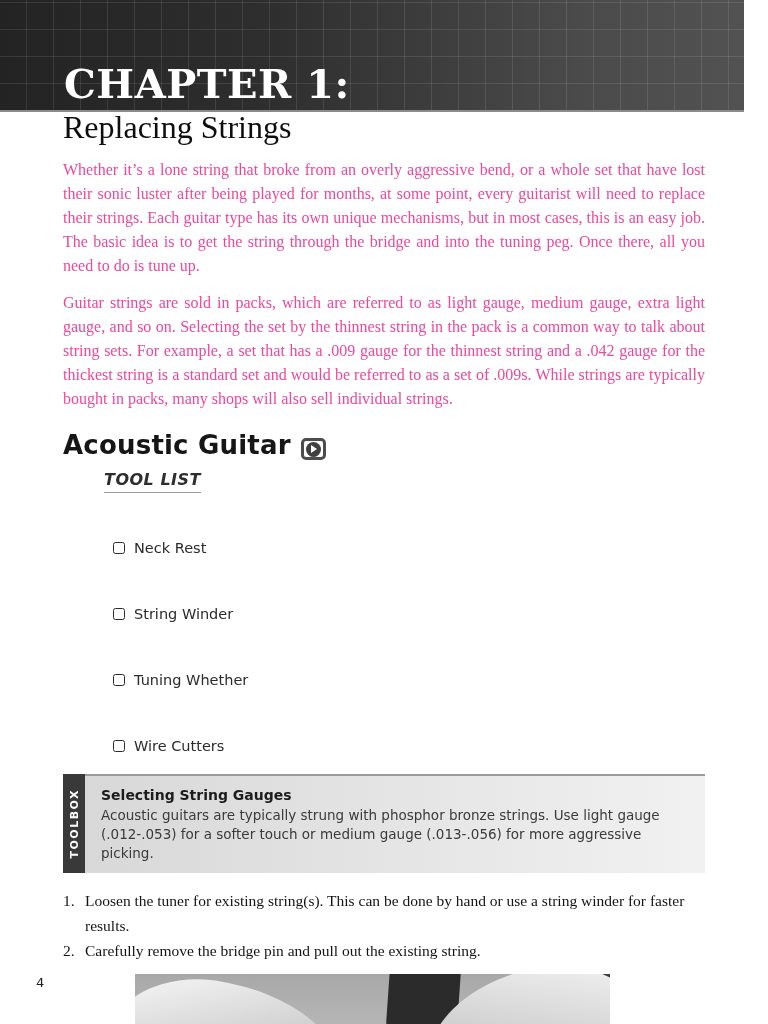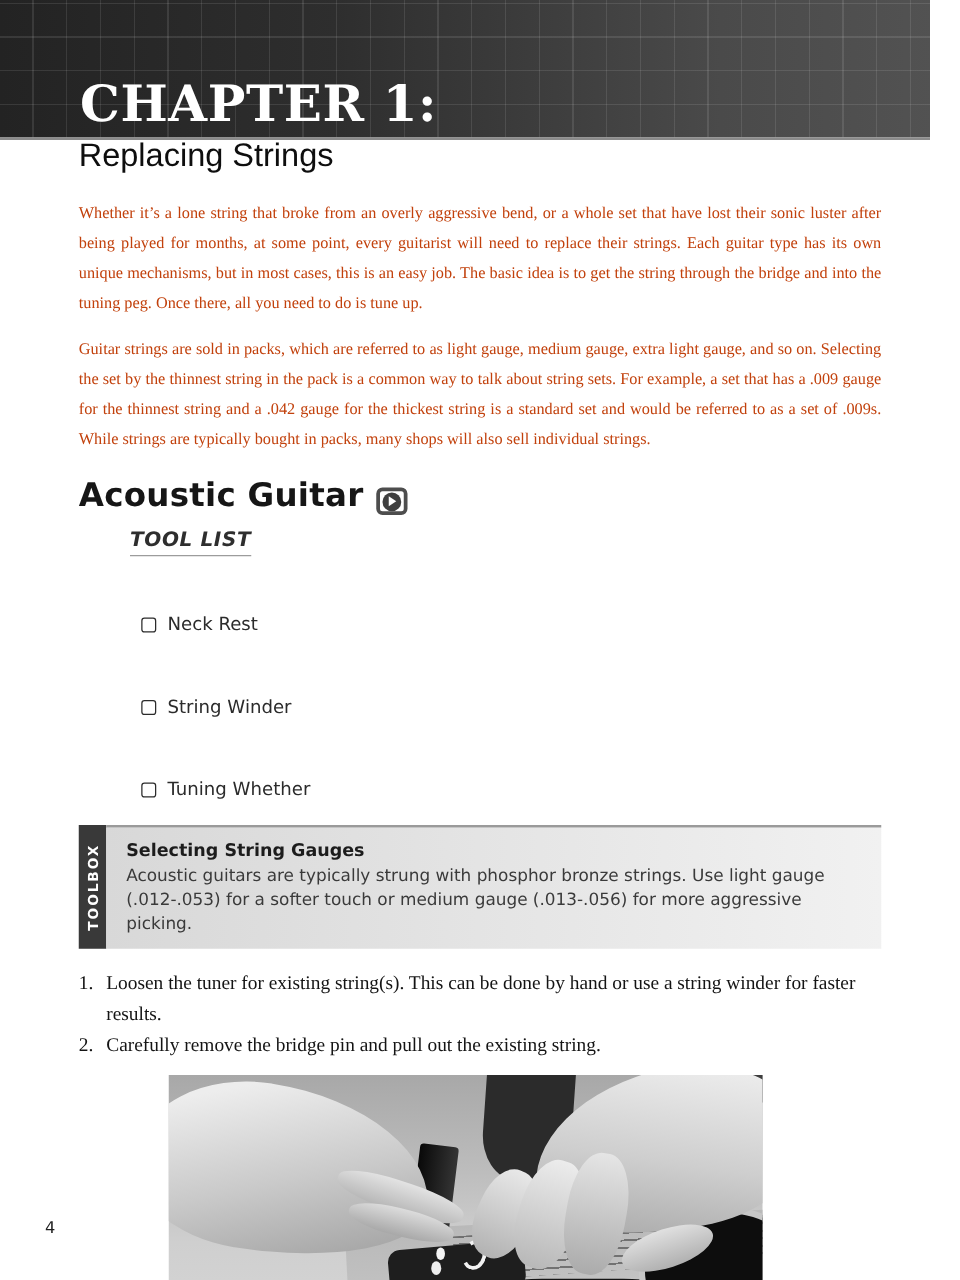--- a/index.html
+++ b/index.html
@@ -16,28 +16,28 @@
       linear-gradient(90deg,#232323 0%,#2e2e2e 35%,#4a4a4a 75%,#535353 100%);
     border-bottom:2px solid #8b8b8b;
   }
   .chapter{
     position:absolute;left:64px;bottom:6px;
     font-family:"DejaVu Serif", serif;font-weight:700;
     font-size:40px;line-height:1;color:#ffffff;letter-spacing:.5px;
   }
   .page-title{
     position:absolute;left:63px;top:110px;
-    font-family:Liberation Sans, sans-serif;font-weight:500;
-    font-size:26px;line-height:1.1;color:#0e0e0e;
+    font-family:Liberation Serif, serif;font-weight:500;
+    font-size:32px;line-height:1.1;color:#0e0e0e;
   }
   
   .content{position:absolute;left:63px;top:158px;width:642px;}
   .para{
     margin:0 0 13px 0;text-align:justify;
-    font-size:13px;line-height:24px;color:#c2410c;
+    font-size:16px;line-height:24px;color:#ec4899;
   }
   
   .section-head{display:flex;align-items:flex-end;gap:10px;margin-top:19px;}
   .section-title{
     font-family:"DejaVu Sans", sans-serif;font-weight:600;
     font-size:26px;color:#161616;letter-spacing:.2px;
   }
   .video-icon{
     width:25px;height:22px;border:3px solid #4d4d4d;border-radius:5px;
     display:flex;align-items:center;justify-content:center;box-sizing:border-box;
@@ -163,20 +163,24 @@
         <span>Neck Rest</span>
       </li>
       <li>
         <span class="cbx"></span>
         <span>String Winder</span>
       </li>
       <li>
         <span class="cbx"></span>
         <span>Tuning Whether</span>
       </li>
+      <li>
+        <span class="cbx"></span>
+        <span>Wire Cutters</span>
+      </li>
     </ul>
 
     <div class="toolbox">
       <div class="toolbox-tab">
         <span>TOOLBOX</span>
       </div>
       <div class="toolbox-panel">
         <p class="toolbox-heading">Selecting String Gauges</p>
         <p class="toolbox-body">Acoustic guitars are typically strung with phosphor bronze strings.  Use light gauge (.012-.053) for a softer touch or medium gauge (.013-.056) for more aggressive picking.</p>
       </div>

